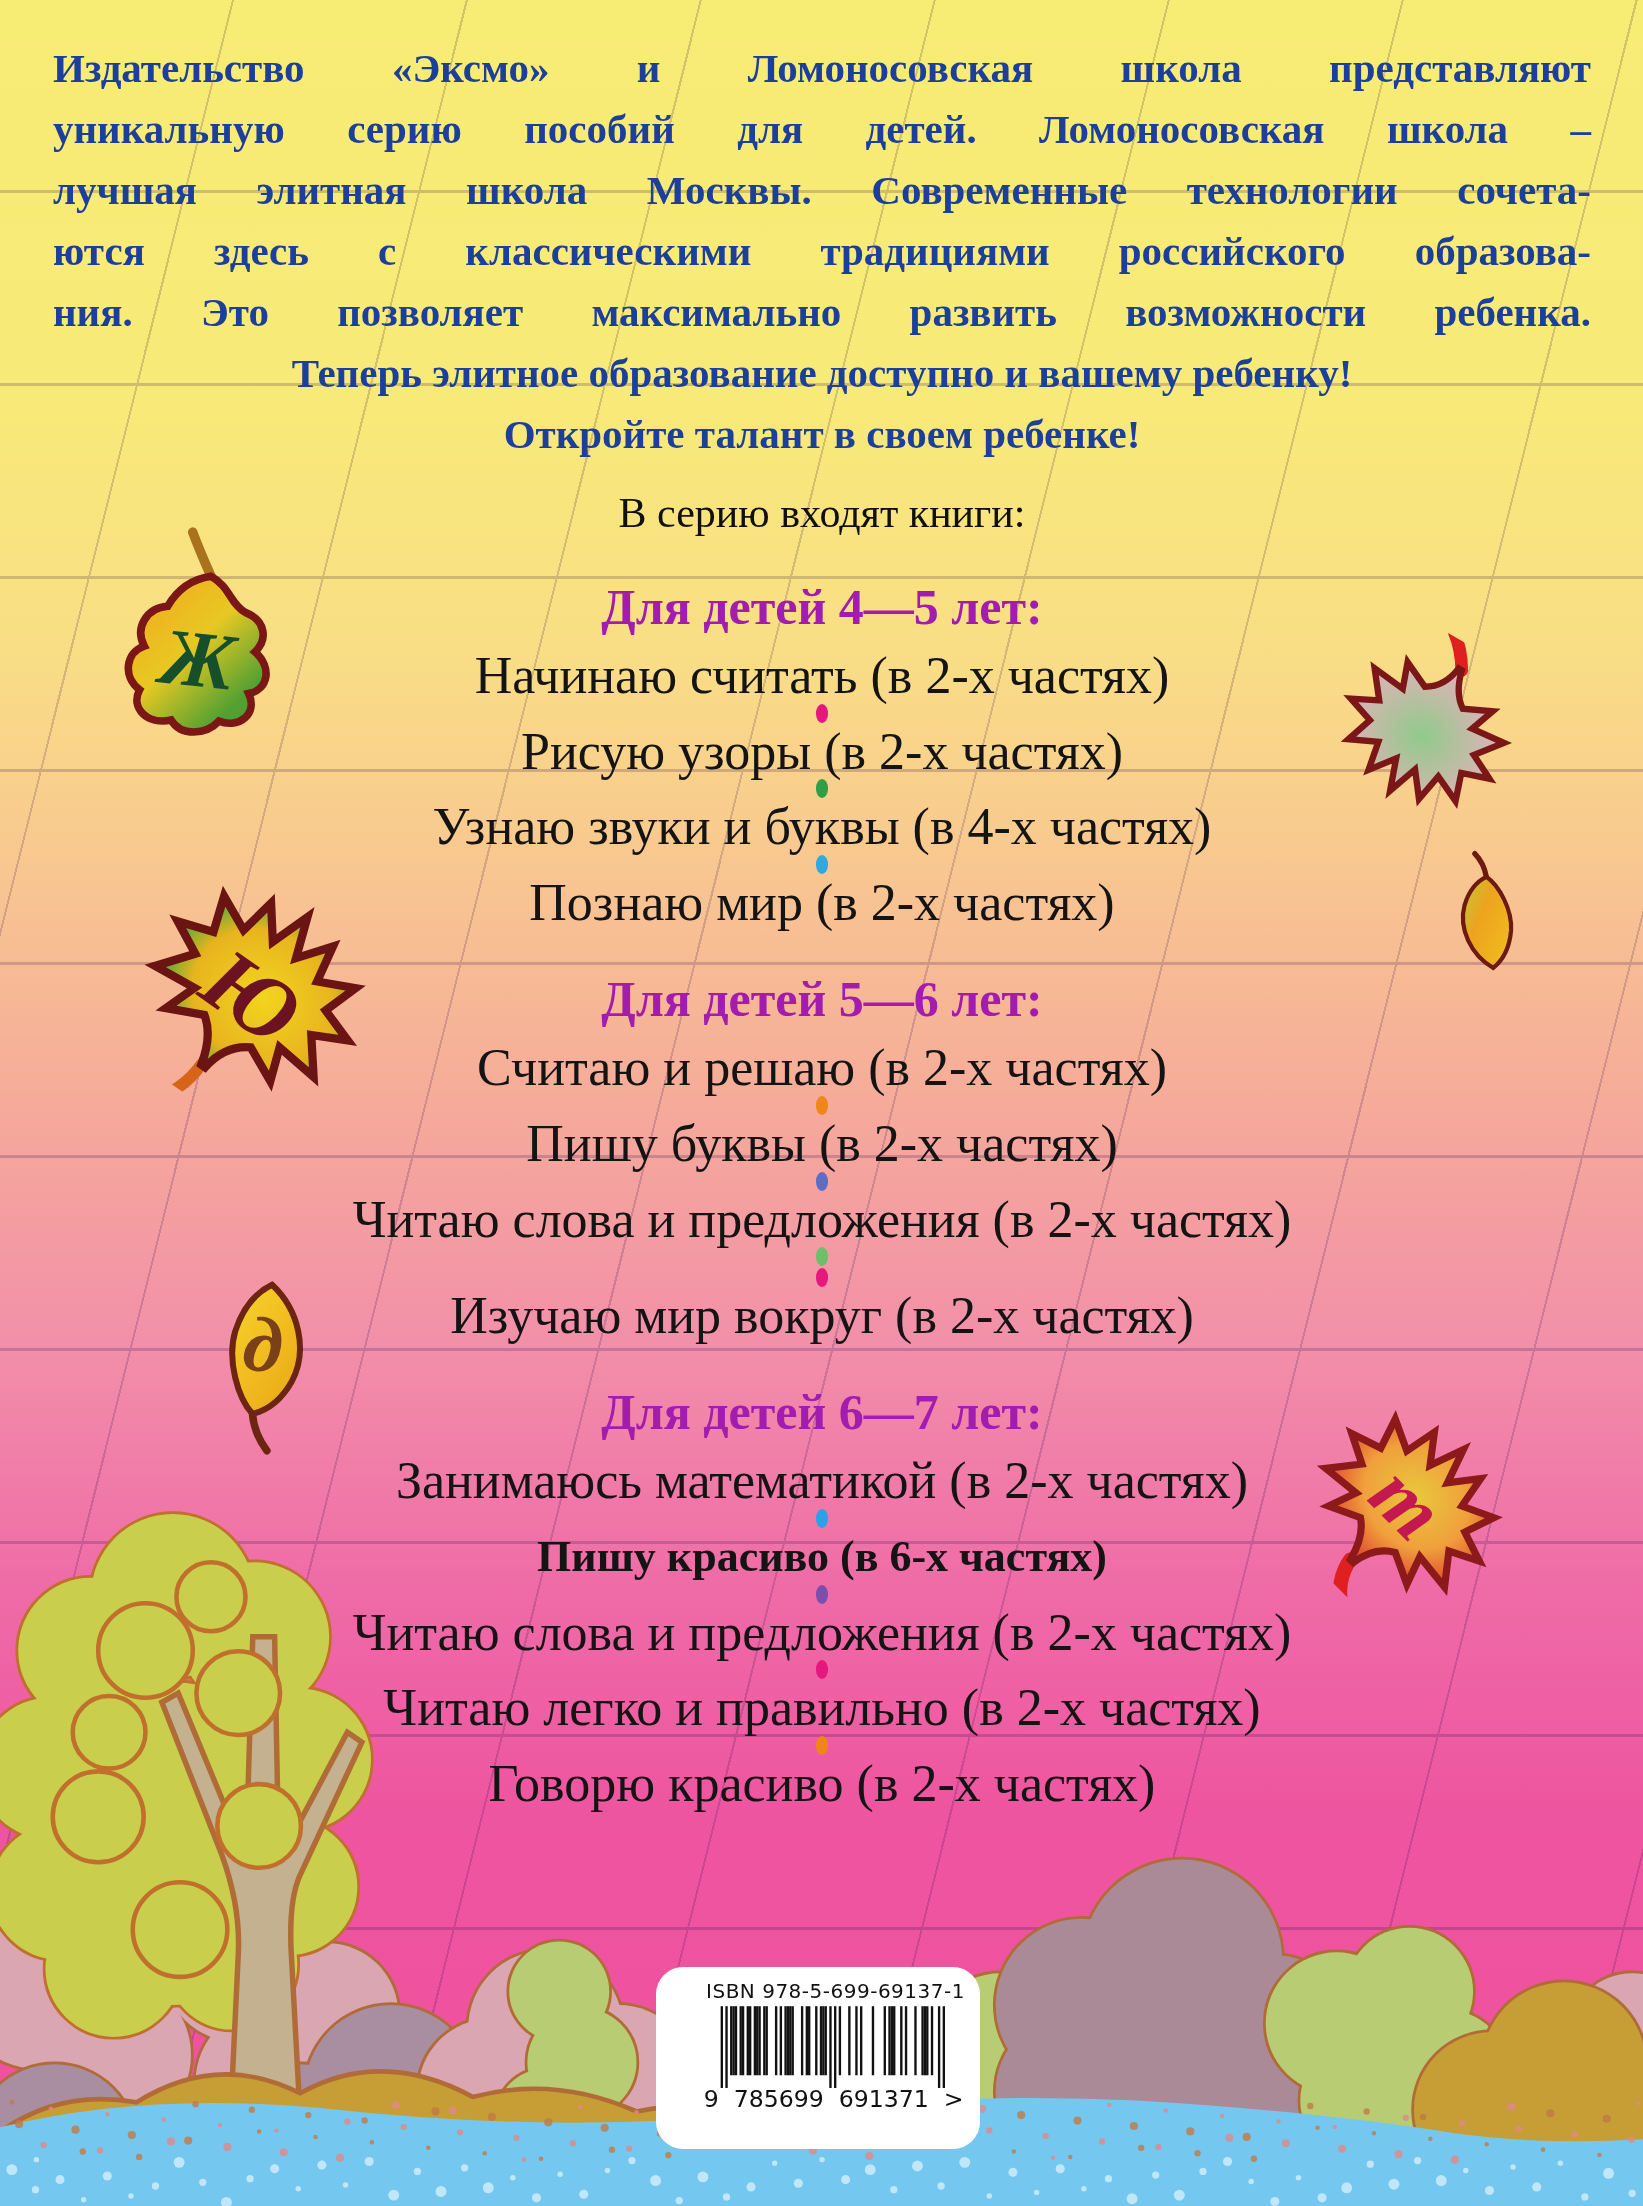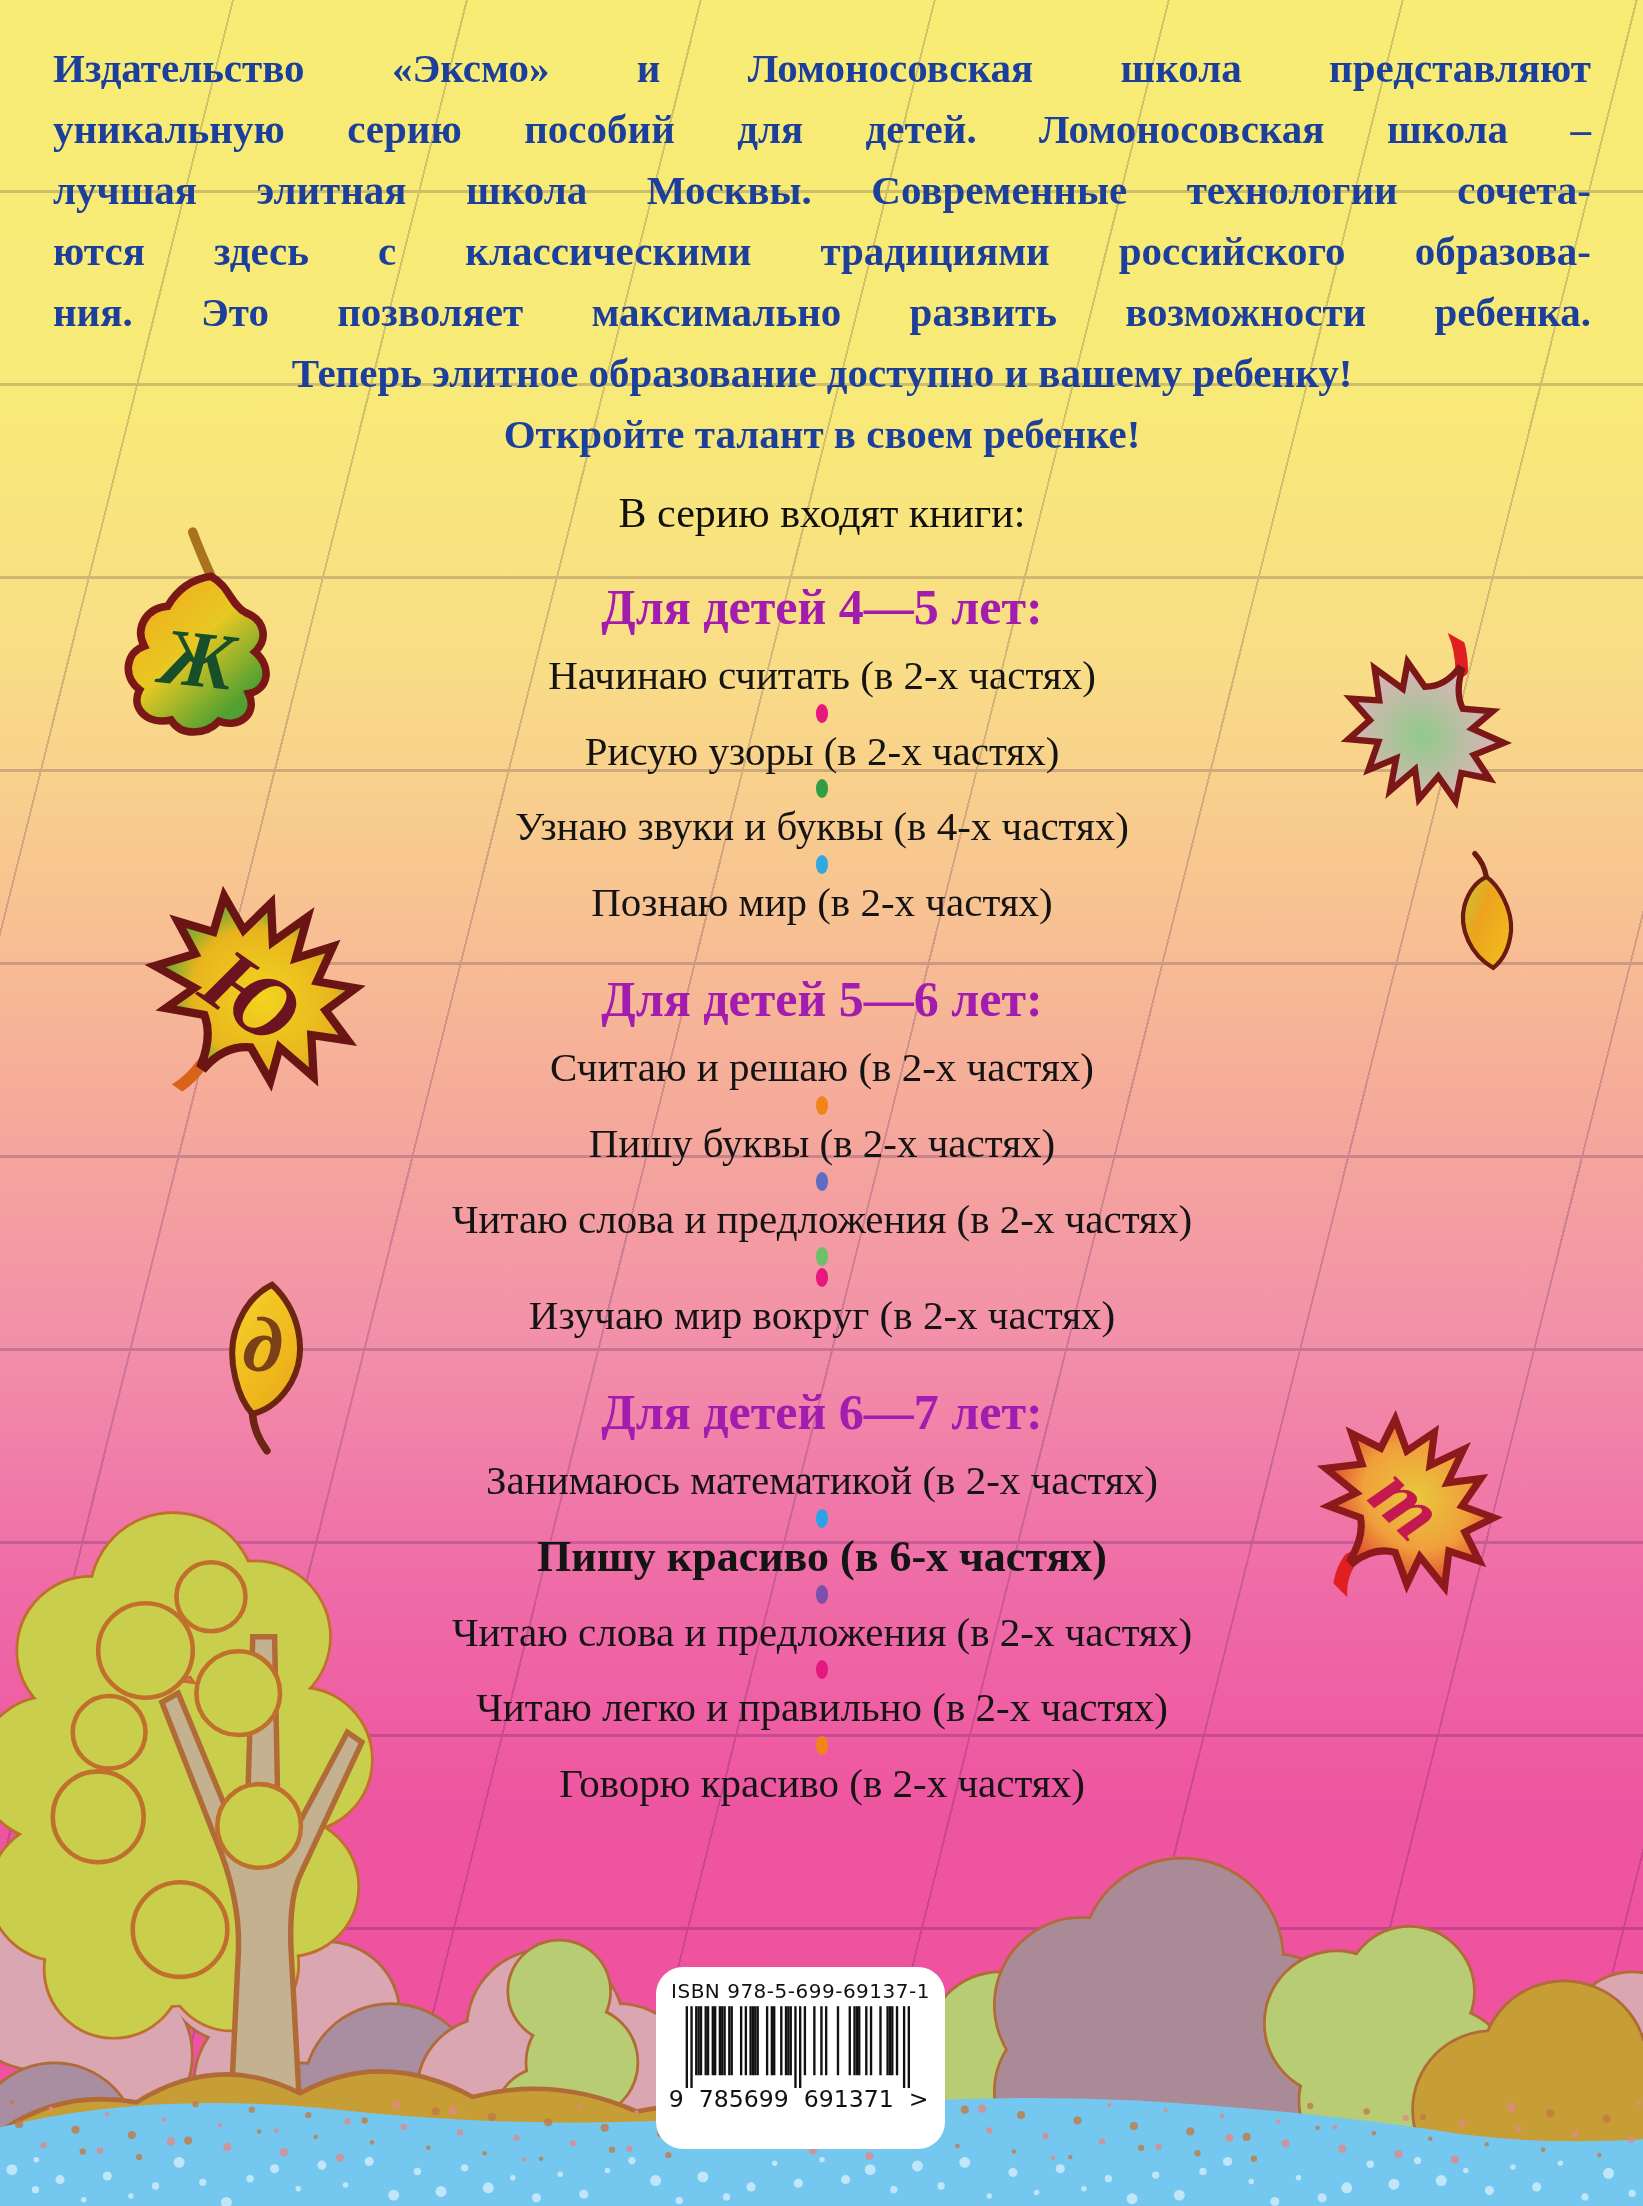--- a/index.html
+++ b/index.html
@@ -25,28 +25,28 @@
   .leaf{position:absolute;pointer-events:none;}
   .leaf text{font-family:"Liberation Serif",serif;font-style:italic;font-weight:bold;}
 
   .content{position:absolute;top:38px;left:0;width:100%;text-align:center;color:#141414;}
   .intro{padding:0 53px;color:#1c3f9c;font-weight:bold;font-size:41px;line-height:61px;}
   .intro .line{text-align:justify;text-align-last:justify;}
   .intro .line.center{text-align:center;text-align-last:center;}
   .series-heading{margin-top:23.6px;font-size:42px;color:#101010;}
   .section{margin-top:42px;}
   .section-title{font-size:50px;line-height:56px;font-weight:bold;color:#a21caf;margin-bottom:14.5px;}
-  .item{font-size:41px;line-height:53px;color:#141414;}
+  .item{font-size:52px;line-height:53px;color:#141414;}
   .item.bold{font-weight:bold;font-size:44px;}
   .dot{width:12.7px;height:19px;border-radius:50%;margin:1.8px auto;}
 
   .barcode{
     position:absolute;left:656px;top:1967px;width:289px;height:182px;
     background:#ffffff;border-radius:27px;
-    font-family:"DejaVu Sans","Liberation Sans",sans-serif;color:#111;
+    font-family:"DejaVu Sans","Liberation Sans",sans-serif;color:#111;padding-left:35px;
   }
   .isbn{font-size:20px;text-align:center;margin-top:11.8px;letter-spacing:0.5px;white-space:nowrap;}
   .bars{margin:3.6px auto 0 auto;}
   .bar-digits{
     display:flex;justify-content:space-between;align-items:flex-end;
     padding:0 16.4px 0 12.7px;font-size:23.6px;margin-top:-5.5px;white-space:nowrap;
   }
 </style>
 </head>
 <body>

